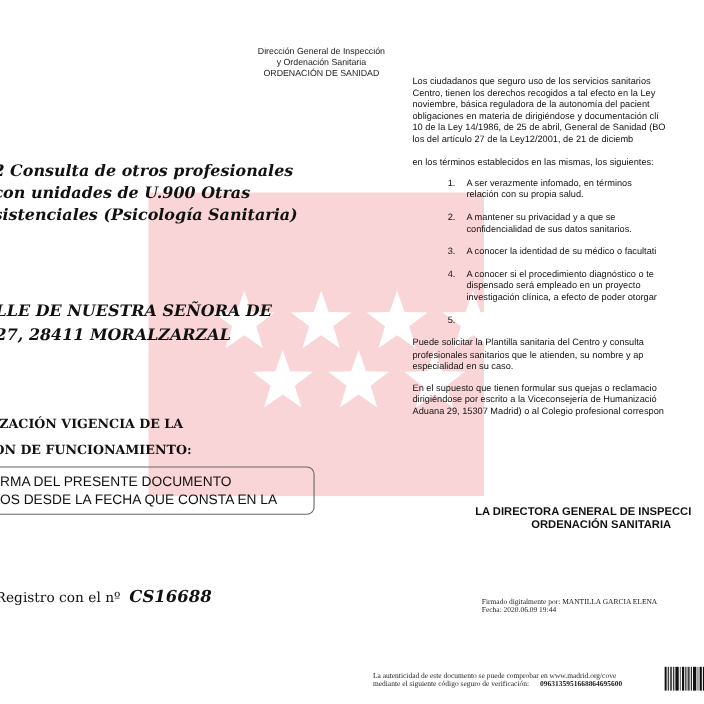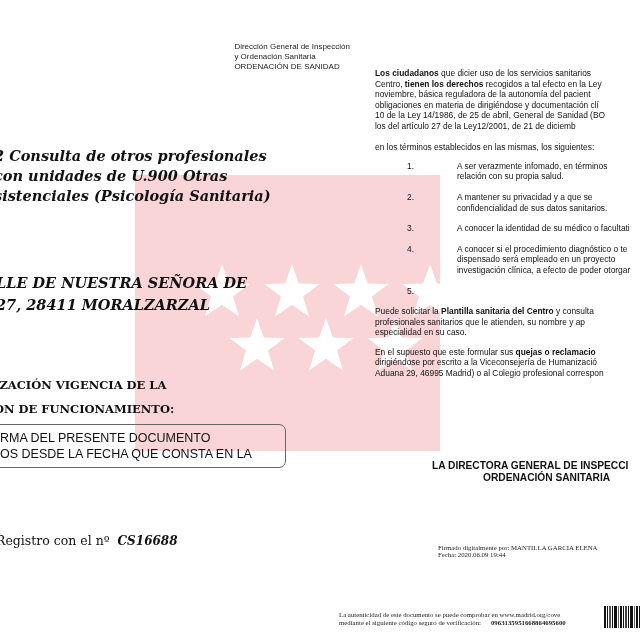--- a/index.html
+++ b/index.html
@@ -8,21 +8,21 @@
       background: #ffffff; color: #111;
       font-family: "Liberation Sans", sans-serif;
     }
     .abs { position: absolute; }
     .pink-panel {
       left: 135px; top: 175px; width: 305px; height: 276px;
       background: #f9d5d7;
     }
     .stars { left: 135px; top: 175px; width: 305px; height: 276px; }
     .header-org {
-      right: 290px; top: 42px; text-align: left;
+      right: 290px; top: 42px; text-align: center;
       font-size: 8px; line-height: 10px; color: #222;
     }
     .title-block {
       left: -6px; top: 146px;
       font-family: "DejaVu Serif", serif; font-style: italic; font-weight: bold;
       font-size: 14.5px; line-height: 20px; color: #111; white-space: nowrap;
     }
     .address-block {
       left: -4px; top: 272px;
       font-family: "DejaVu Serif", serif; font-style: italic; font-weight: bold;
@@ -37,32 +37,32 @@
       left: -20px; top: 424px; width: 306px; height: 44px;
       border: 1px solid #666; border-radius: 7px; box-sizing: border-box;
       font-size: 12.5px; line-height: 16px; padding: 5px 0 0 19px;
       white-space: nowrap; color: #111;
     }
     .registro {
       left: -4px; top: 533px; white-space: nowrap;
       font-family: "DejaVu Serif", serif; font-size: 12.5px; color: #111;
     }
     .registro .num {
-      font-style: italic; font-weight: bold; font-size: 12px; margin-left: 4px; margin-top: 26px;
+      font-style: italic; font-weight: bold; font-size: 15px; margin-left: 4px; margin-top: 26px;
     }
     .rights {
       left: 375px; top: 68px; width: 300px;
       font-size: 8.4px; line-height: 10.6px; color: #111;
       white-space: nowrap;
     }
-    .rights b { font-weight: bold; }
+    .rights b { font-weight: normal; }
     .rights-list { margin: 8px 0 0 0; padding: 0; list-style: none; }
     .rights-list li { display: flex; margin-bottom: 10px; }
     .rights-list .n { width: 27px; text-align: right; padding-right: 10px; flex: none; margin-left: 22px; box-sizing: border-box; padding-left: 0; }
-    .rights-list .t { flex: none; margin-left: 33px; }
+    .rights-list .t { flex: none; }
     .rights p { margin: 0; }
     .para2 { margin-top: 6px !important; }
     .para3 { margin-top: 9px !important; }
     .director {
       left: 432px; top: 460px; width: 230px; text-align: left;
       font-weight: bold; font-size: 10.2px; line-height: 12px; color: #111;
       white-space: nowrap;
     }
     .director .l2 { padding-left: 51px; }
     .firma {
@@ -136,21 +136,21 @@
   <div>OS DESDE LA FECHA QUE CONSTA EN LA</div>
 </div>
 
 <div class="abs registro">
   <span>Registro con el nº</span>
   <span class="num">CS16688</span>
 </div>
 
 <div class="abs rights">
   <p>
-    <b>Los ciudadanos</b><span> que dicier uso de los servicios sanitarios</span><br>
+    <b>Los ciudadanos</b><span> que seguro uso de los servicios sanitarios</span><br>
     <span>Centro, </span><b>tienen los derechos</b><span> recogidos a tal efecto en la Ley</span><br>
     <span>noviembre, básica reguladora de la autonomía del pacient</span><br>
     <span>obligaciones en materia de dirigiéndose y documentación clí</span><br>
     <span>10 de la Ley 14/1986, de 25 de abril, General de Sanidad (BO</span><br>
     <span>los del artículo 27 de la Ley12/2001, de 21 de diciemb</span><br>
     <br>
     <span>en los términos establecidos en las mismas, los siguientes:</span>
   </p>
   <ul class="rights-list">
     <li>
@@ -184,23 +184,23 @@
     <li>
       <span class="n">5.</span>
     </li>
   </ul>
   <p class="para2">
     <span>Puede solicitar la </span><b>Plantilla sanitaria del Centro</b><span> y consulta</span><br>
     <span>profesionales sanitarios que le atienden, su nombre y ap</span><br>
     <span>especialidad en su caso.</span>
   </p>
   <p class="para3">
-    <span>En el supuesto que este formular sus </span><b>quejas o reclamacio</b><br>
+    <span>En el supuesto que tienen formular sus </span><b>quejas o reclamacio</b><br>
     <span>dirigiéndose por escrito a la Viceconsejería de Humanizació</span><br>
-    <span>Aduana 29, 46995 Madrid) o al Colegio profesional correspon</span>
+    <span>Aduana 29, 15307 Madrid) o al Colegio profesional correspon</span>
   </p>
 </div>
 
 <div class="abs director">
   <div>LA DIRECTORA GENERAL DE INSPECCI</div>
   <div class="l2">ORDENACIÓN SANITARIA</div>
 </div>
 
 <div class="abs firma">
   <div>Firmado digitalmente por: MANTILLA GARCIA ELENA</div>

